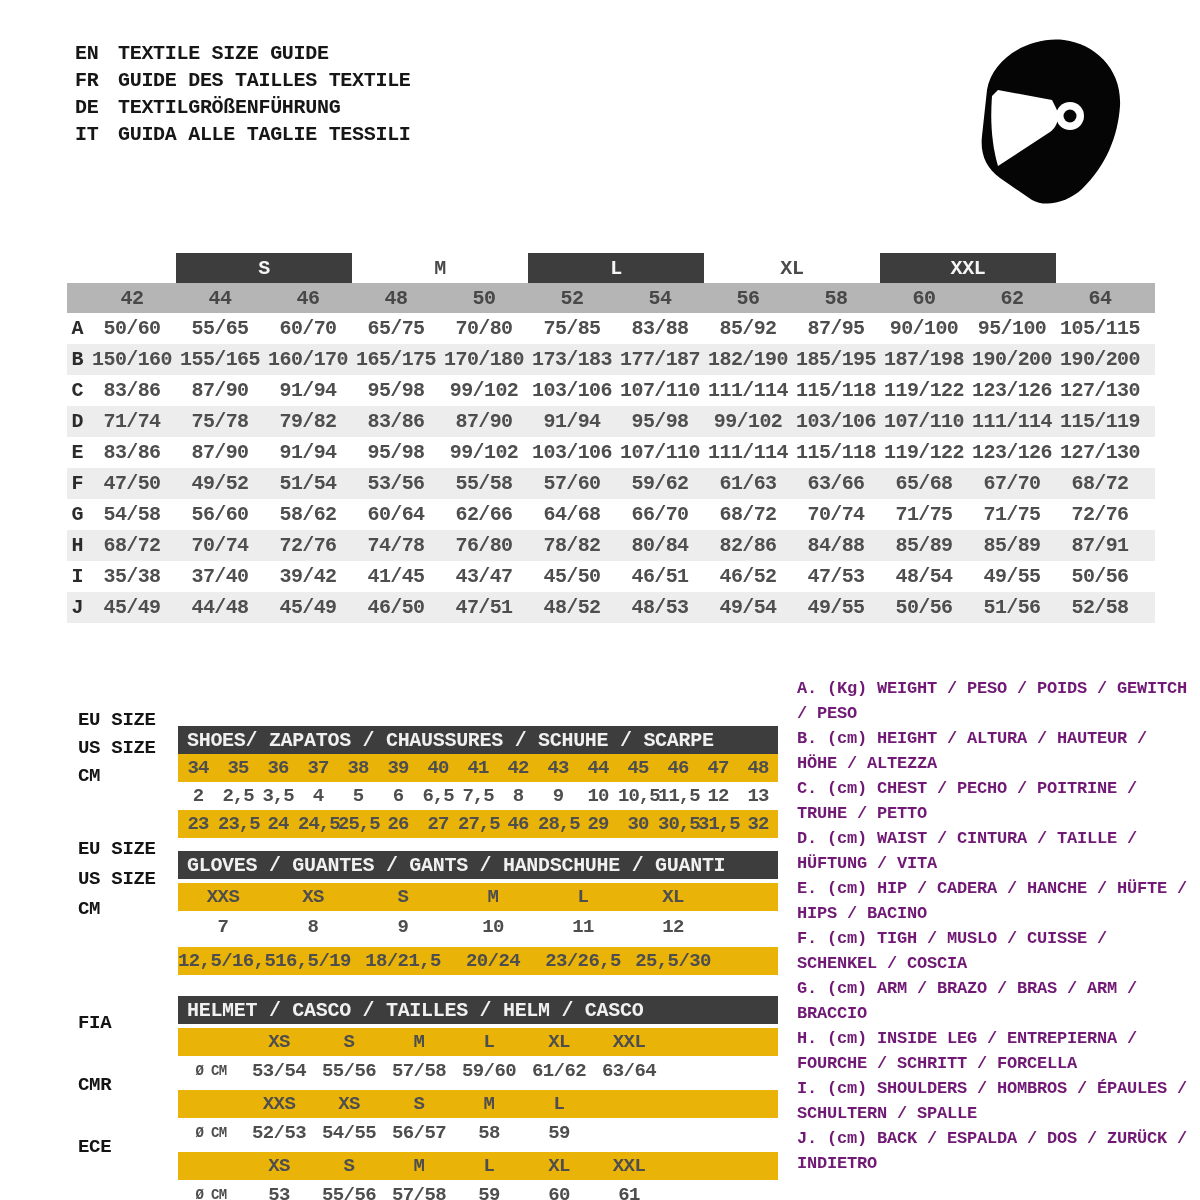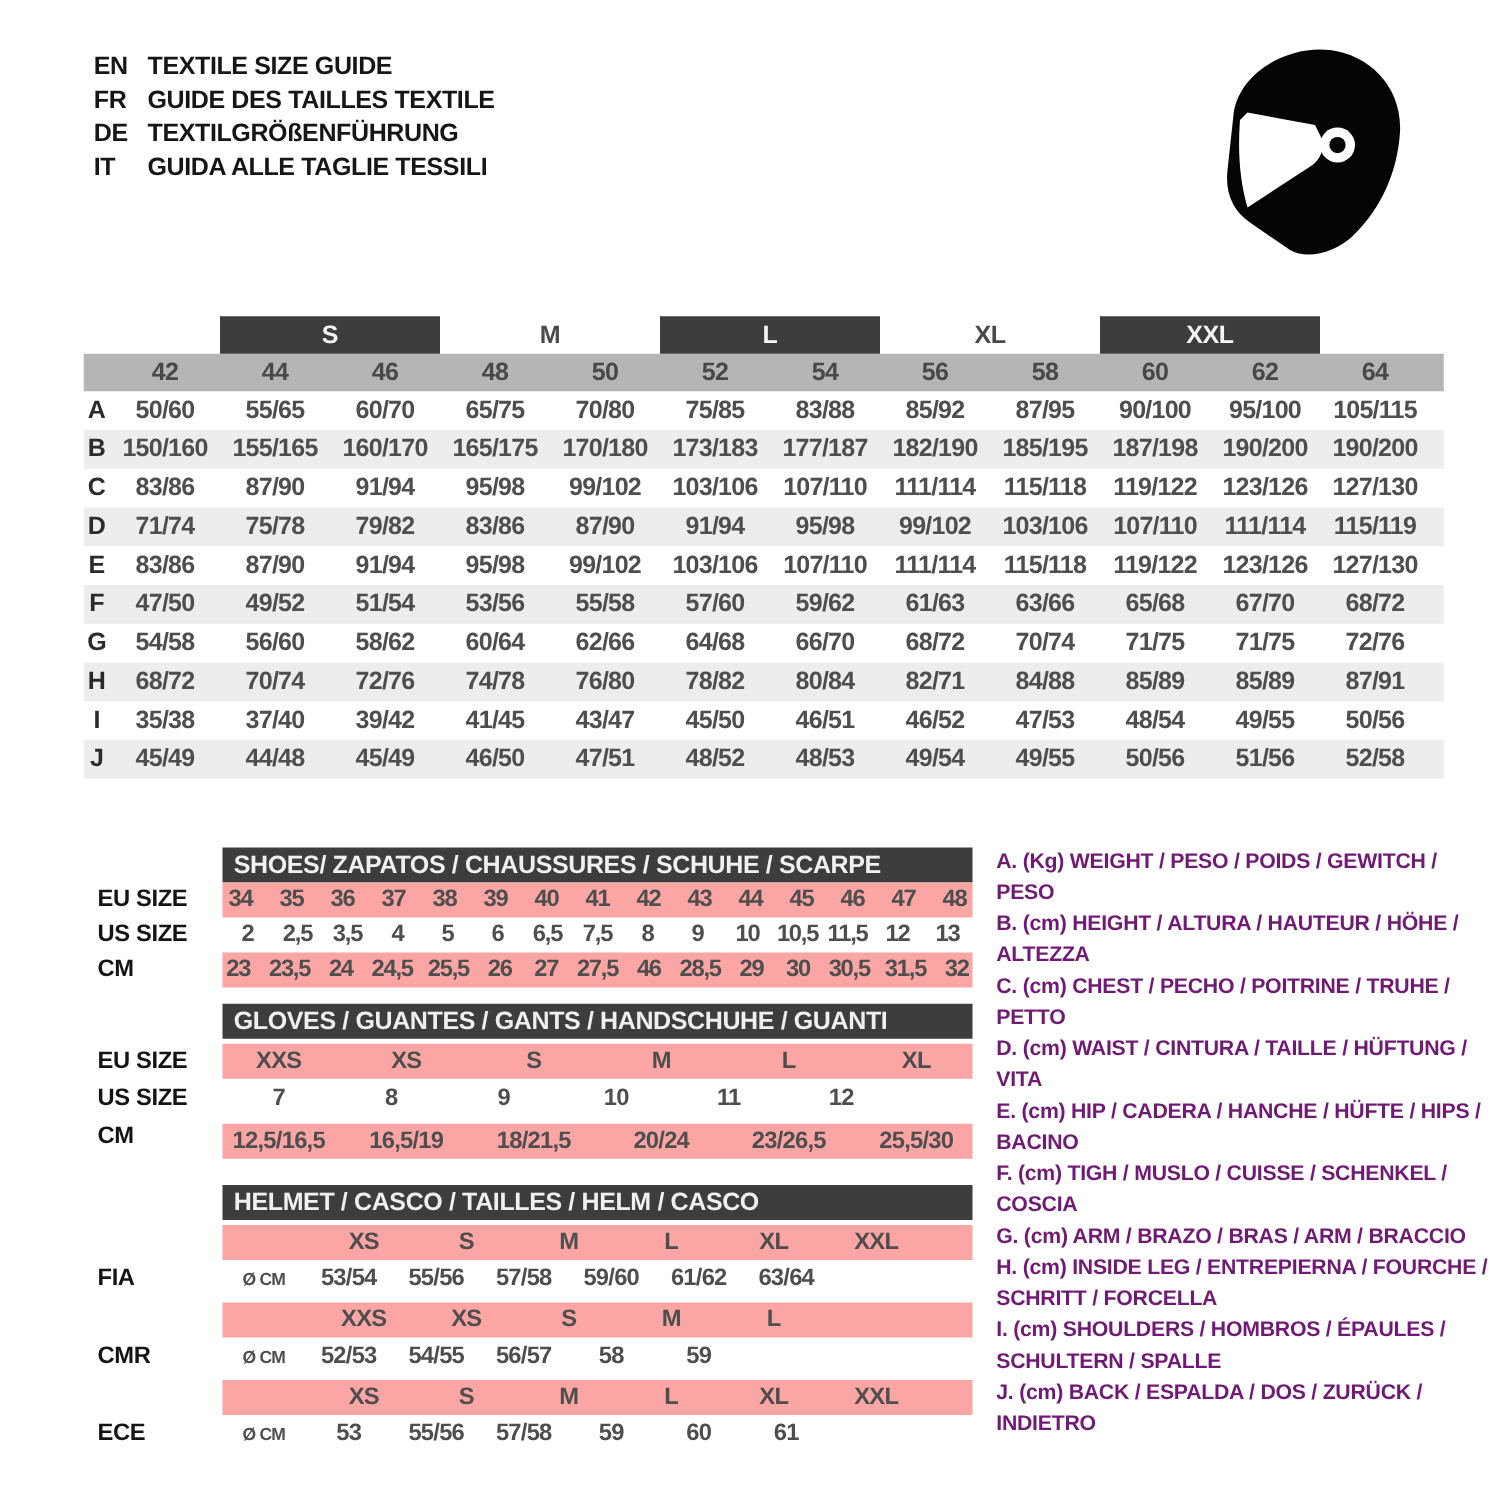--- a/index.html
+++ b/index.html
@@ -1,17 +1,17 @@
 <!DOCTYPE html>
 <html><head>
 <meta charset="utf-8">
 <style>
   html,body{margin:0;padding:0;background:#fff;}
   .page{position:relative;width:1200px;height:1200px;background:#ffffff;
-        font-family:Liberation Sans, sans-serif;font-weight:bold;overflow:hidden;}
+        font-family:Liberation Mono, monospace;font-weight:bold;overflow:hidden;}
 
   
   .lang{position:absolute;left:75px;top:40px;}
   .lang-row{display:flex;height:27px;line-height:27px;font-size:20px;color:#161616;letter-spacing:-0.3px;}
   .lang-code{width:43px;}
 
   
   .helmet-icon{position:absolute;left:972px;top:34px;width:166px;height:178px;}
 
   
@@ -22,27 +22,27 @@
   .group-seg.dark{background:#3d3d3d;color:#f5f5f5;}
   .band{display:flex;height:30px;background:#b5b5b5;align-items:center;}
   .spacer-cell{width:21px;}
   .cell{width:88px;text-align:center;font-size:20px;color:#4e4e4e;letter-spacing:-0.6px;}
   .band .cell{color:#484848;}
   .data-row{display:flex;height:31px;align-items:center;}
   .data-row.alt{background:#ededed;}
   .row-label{width:21px;text-align:center;font-size:20px;color:#2b2b2b;}
 
   
-  .bt{position:absolute;left:178px;width:600px;}
+  .bt{position:absolute;left:178px;width:600px;margin-top:48px;}
   .bt-bar{height:28px;background:#3d3d3d;color:#f0f0f0;font-size:20px;display:flex;
           align-items:center;padding-left:9px;letter-spacing:-0.3px;box-sizing:border-box;}
   .bt-row{display:flex;height:28px;align-items:center;}
   .bt-row.tall{height:32px;}
   .bt-row.vtall{height:30px;}
-  .bt-row.gray{background:#fca5a5;gap:12px;}
+  .bt-row.gray{background:#eab308;}
   .bt-gap{height:4px;}
   .shoe-cell{width:40px;text-align:center;font-size:19px;color:#4e4e4e;letter-spacing:-1px;}
   .glove-cell{width:90px;text-align:center;font-size:19px;color:#4e4e4e;letter-spacing:-0.6px;}
   .helm-prefix{width:66px;text-align:center;font-size:14px;color:#4e4e4e;letter-spacing:-0.6px;}
   .helm-cell{width:70px;text-align:center;font-size:19px;color:#4e4e4e;letter-spacing:-0.6px;}
 
   .side-label{position:absolute;left:78px;font-size:19px;color:#141414;letter-spacing:-0.3px;
               height:28px;line-height:28px;white-space:nowrap;}
 
   
@@ -214,21 +214,21 @@
         </div>
         <div class="data-row alt">
           <div class="row-label">H</div>
           <div class="cell">68/72</div>
           <div class="cell">70/74</div>
           <div class="cell">72/76</div>
           <div class="cell">74/78</div>
           <div class="cell">76/80</div>
           <div class="cell">78/82</div>
           <div class="cell">80/84</div>
-          <div class="cell">82/71</div>
+          <div class="cell">82/86</div>
           <div class="cell">84/88</div>
           <div class="cell">85/89</div>
           <div class="cell">85/89</div>
           <div class="cell">87/91</div>
         </div>
         <div class="data-row">
           <div class="row-label">I</div>
           <div class="cell">35/38</div>
           <div class="cell">37/40</div>
           <div class="cell">39/42</div>

